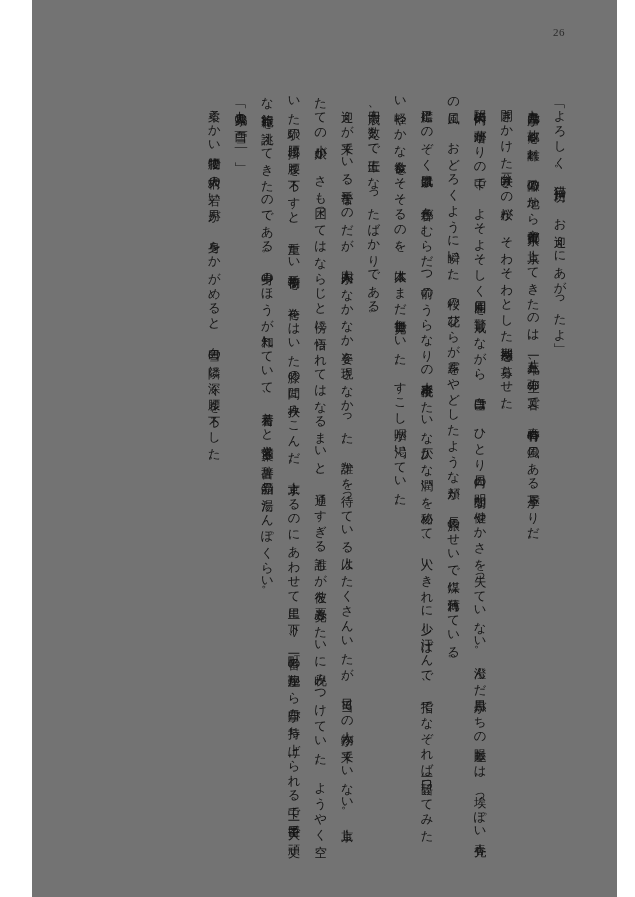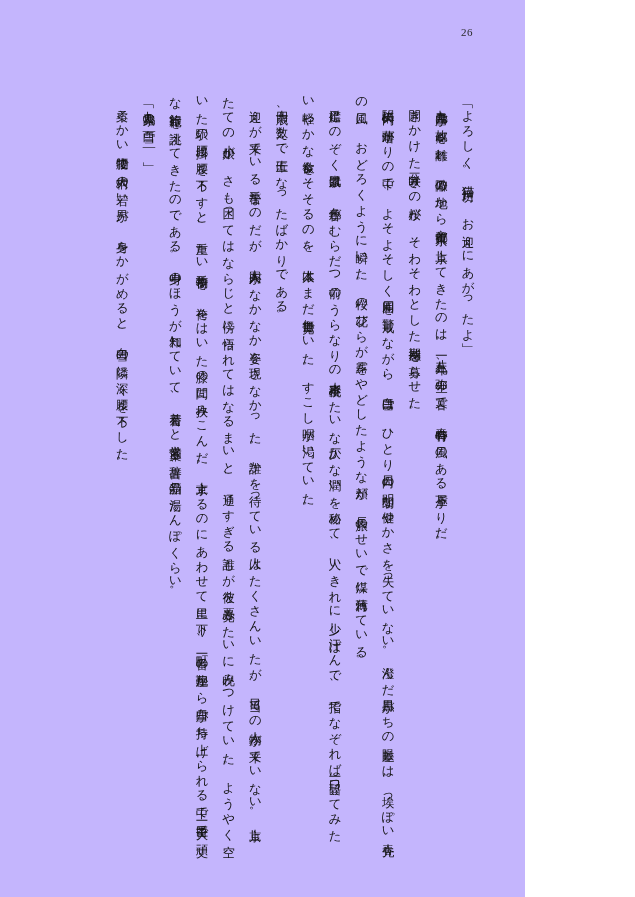--- a/index.html
+++ b/index.html
@@ -9,24 +9,25 @@
   }
   body {
     width: 635px;
     height: 897px;
     overflow: hidden;
     font-family: "Liberation Serif", "DejaVu Serif", serif;
     color: #1a1a1a;
   }
   #page {
     position: relative;
-    width: 525px;
+    width: 585px;
     height: 897px;
-    background: #c4b5fd;
+    background: #737373;
     box-sizing: border-box;
+    margin-left: 32px;
   }
   
   #page-number {
     position: absolute;
     top: 26px;
     right: 52px;
     font-size: 11px;
     letter-spacing: 0.5px;
     color: #2a2a2a;
     font-family: "Liberation Serif", "DejaVu Serif", serif;

